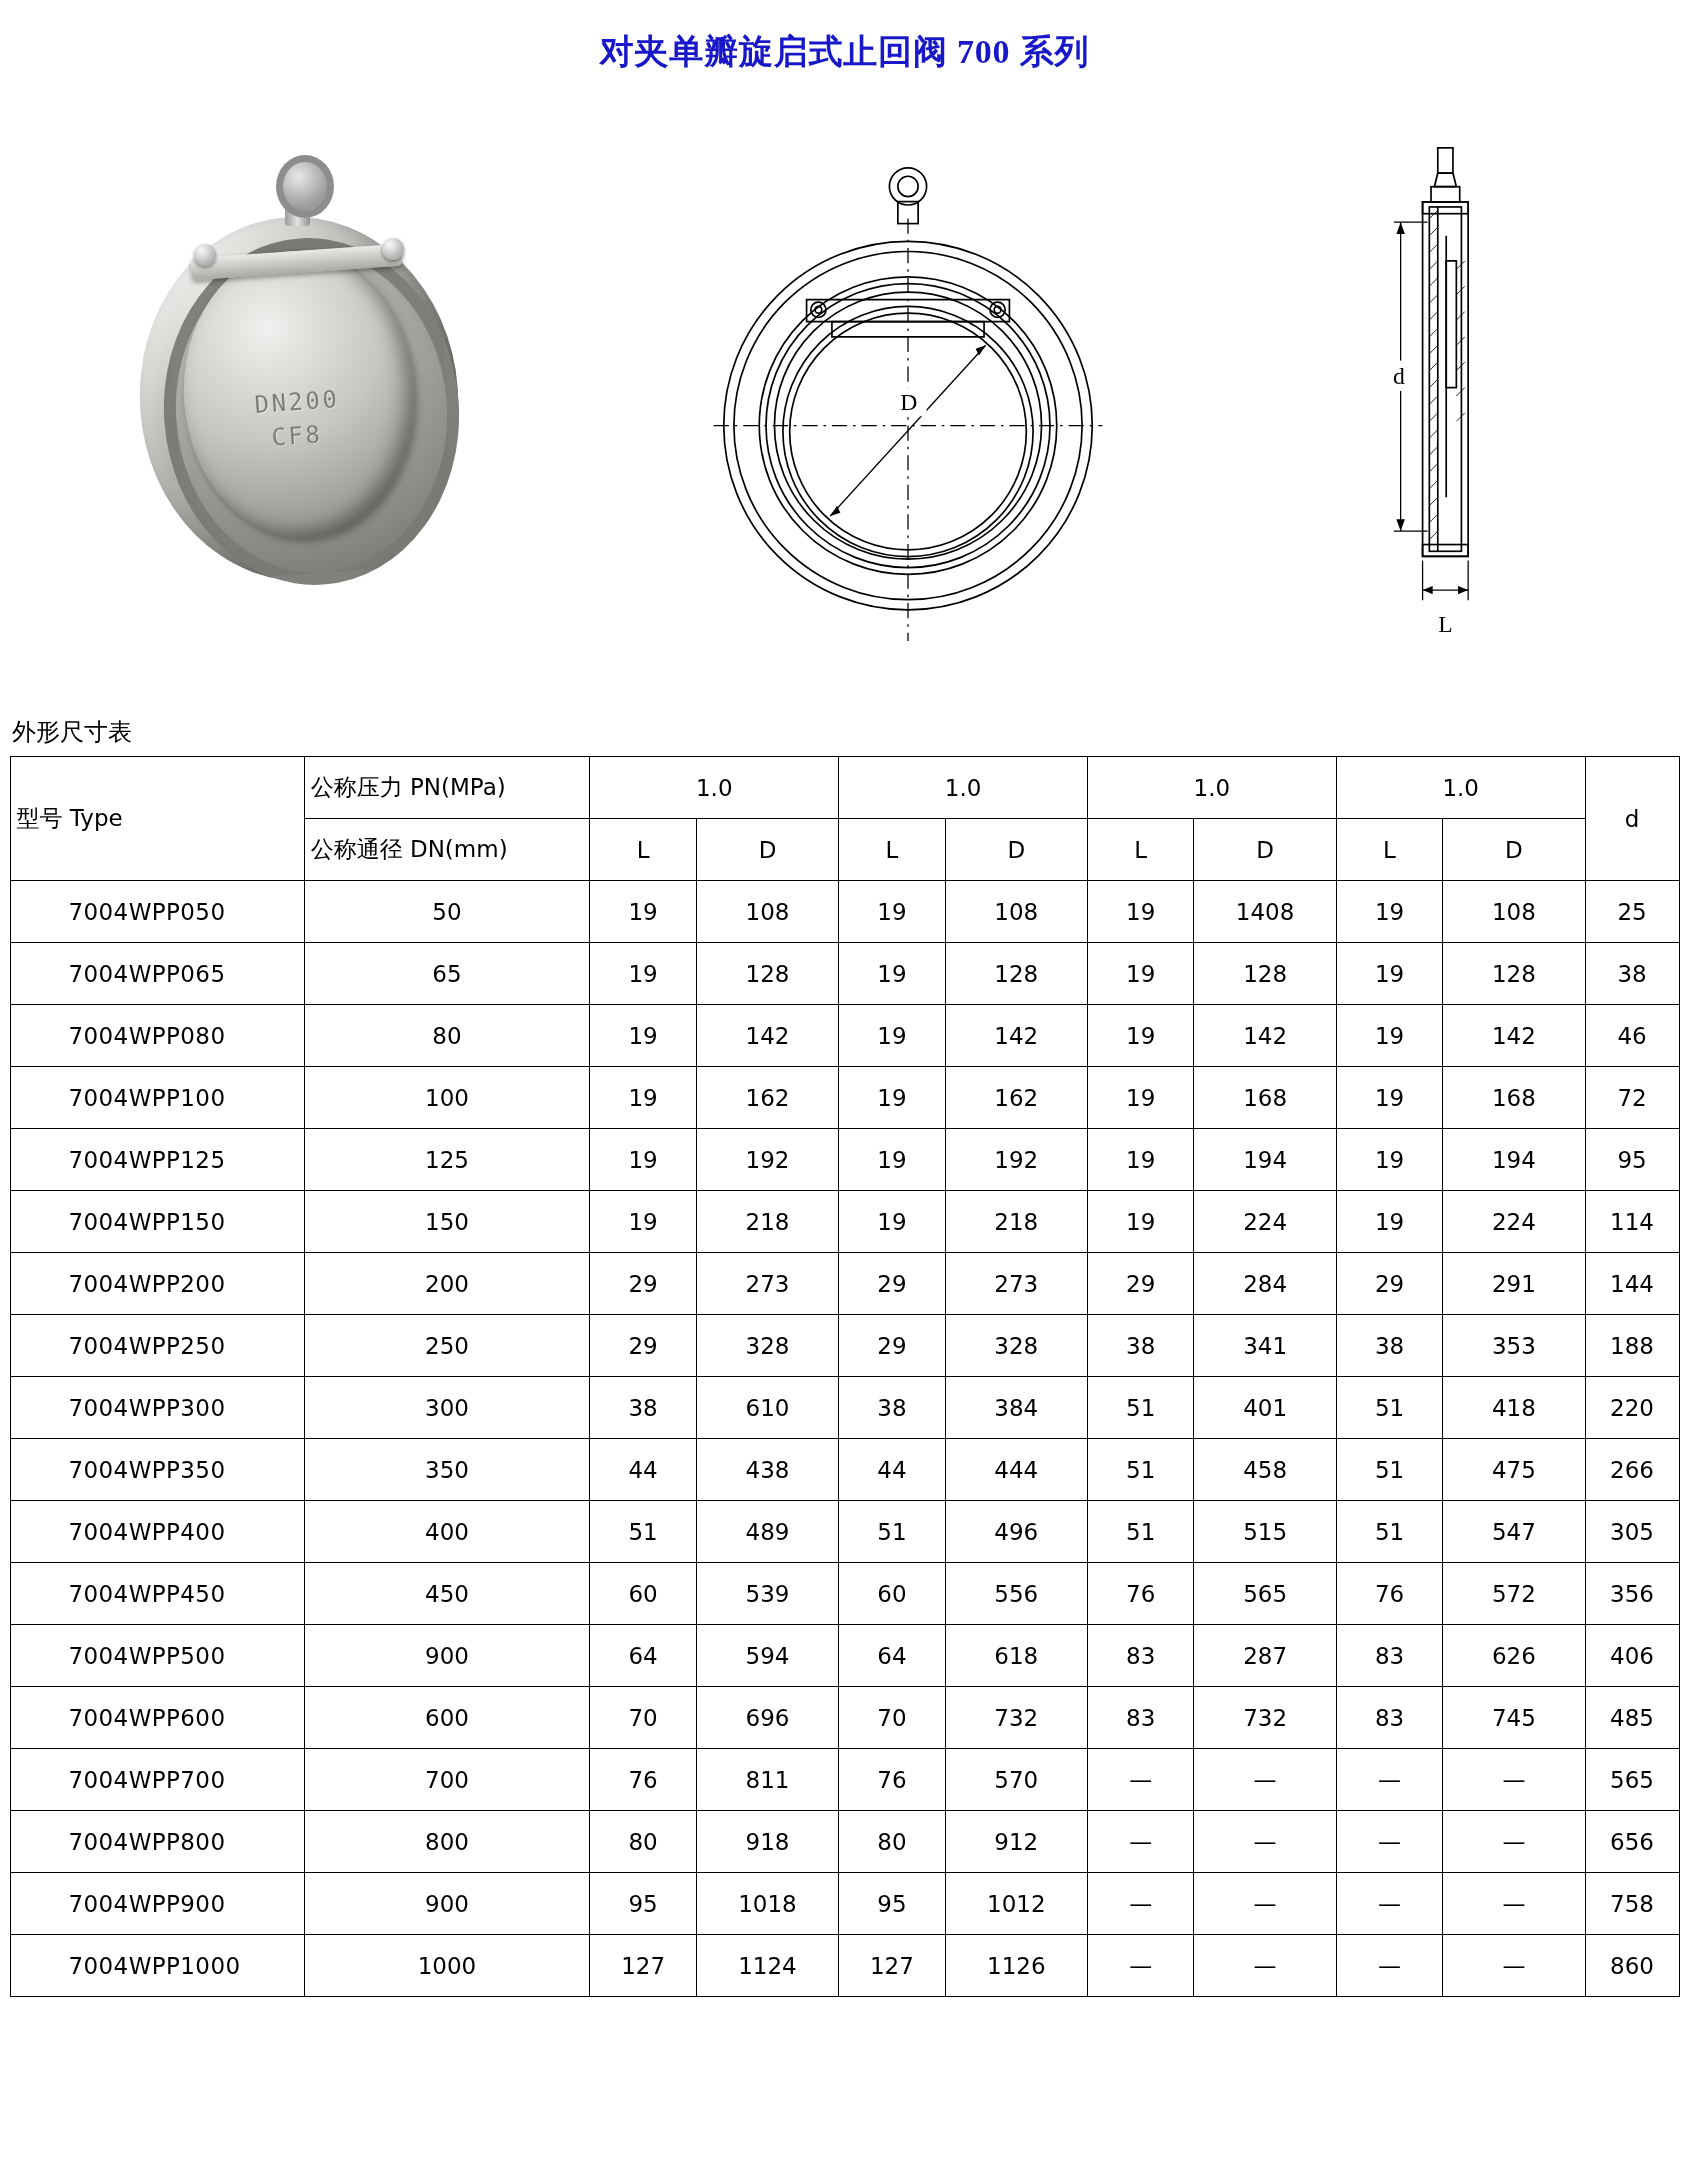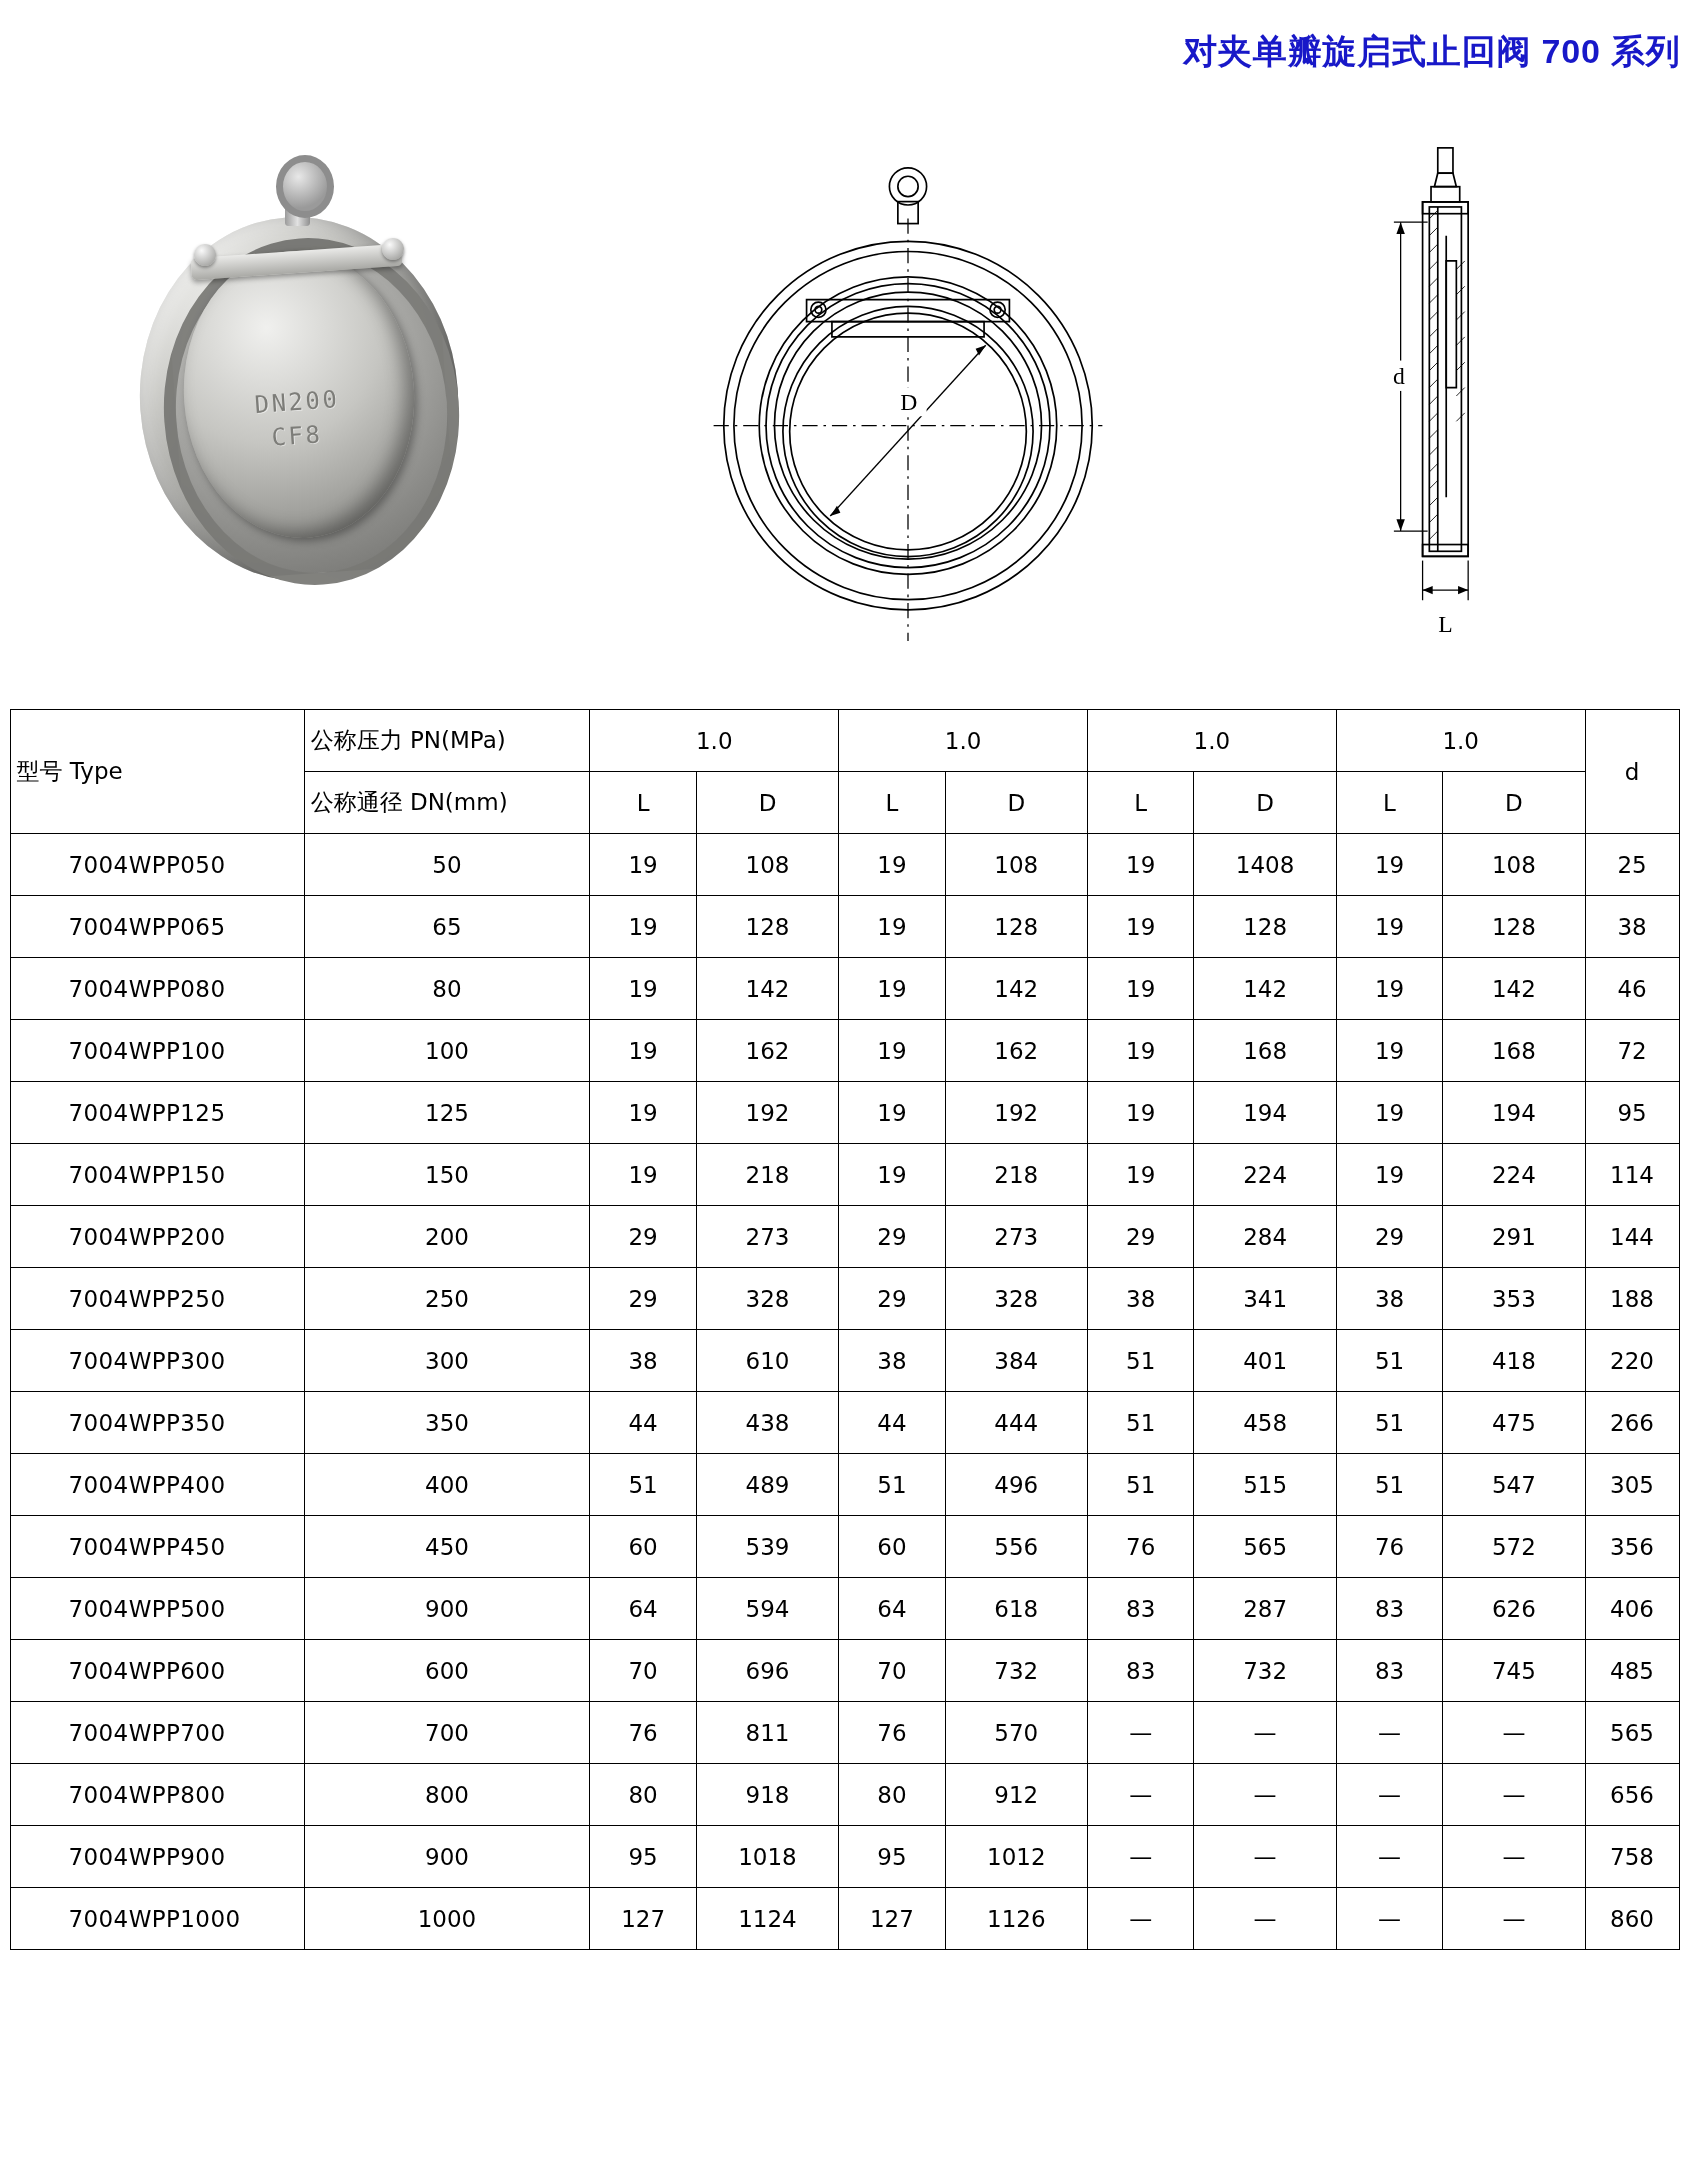--- a/index.html
+++ b/index.html
@@ -11,27 +11,27 @@
     width: 1689px;
     font-family: "Liberation Sans", sans-serif;
     color: #000;
   }
   .page {
     width: 1689px;
     box-sizing: border-box;
     padding: 15px 8.5px 25px 8.5px;
   }
   .doc-title {
-    text-align: right;
+    text-align: center;
     color: #1818c8;
     font-weight: bold;
     font-size: 34px;
     letter-spacing: 0.8px;
     margin: 13.5px 0 8.5px 0;
-    font-family: Liberation Sans, sans-serif;
+    font-family: Liberation Serif, serif;
   }
   .figures {
     display: flex;
     align-items: center;
     justify-content: space-around;
     height: 609px;
     margin-top: 17px;
     margin-bottom: 8.5px;
   }
   .fig {
@@ -302,20 +302,21 @@
           <line x1="140" y1="505" x2="140" y2="552"></line>
         </g>
         <polygon points="86,540 98,535 98,545" fill="#000"></polygon>
         <polygon points="140,540 128,535 128,545" fill="#000"></polygon>
         <text x="113" y="590" text-anchor="middle" font-size="28" font-family="Liberation Serif, serif" fill="#000">L</text>
       </svg>
     </div>
 
   </div>
 
+  <div class="table-caption">外形尺寸表</div>
 
   <table class="dims">
     <colgroup>
       <col class="c-model">
         <col class="c-dn">
       <col class="c-l">
         <col class="c-d">
       <col class="c-l">
         <col class="c-d">
       <col class="c-l">

